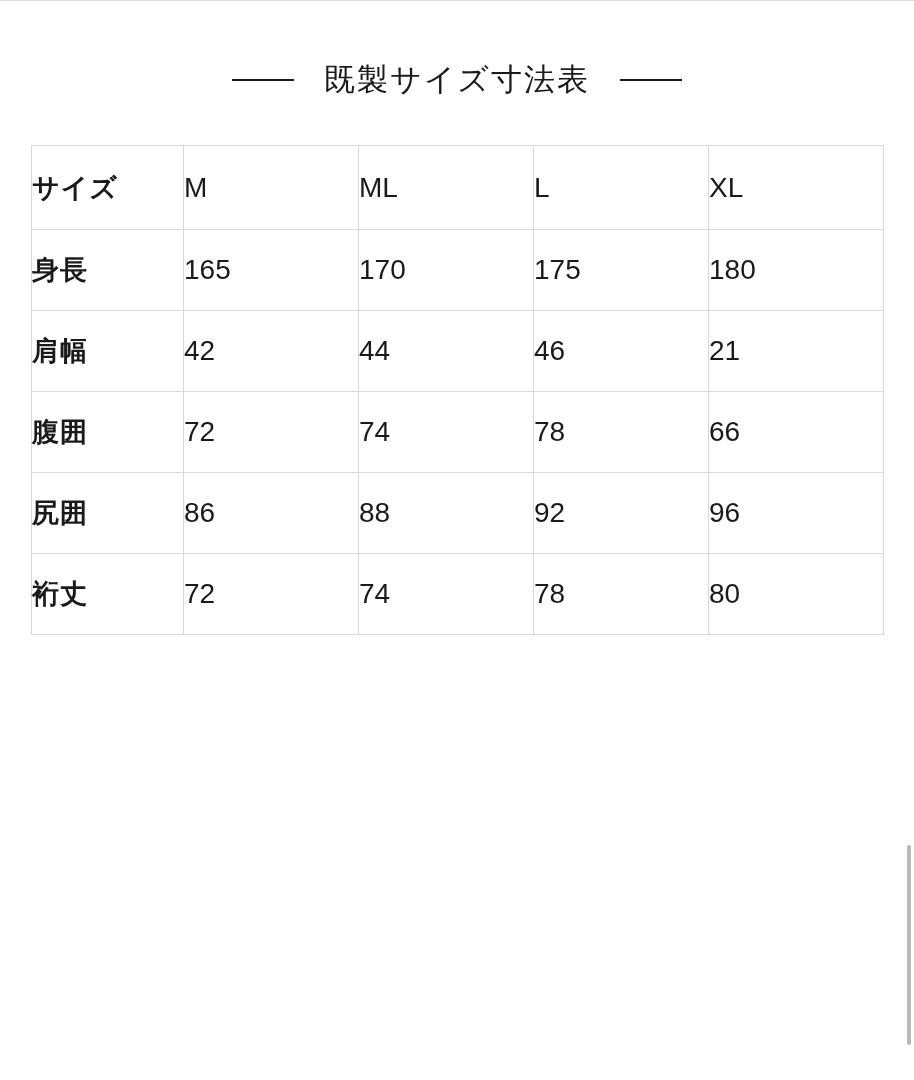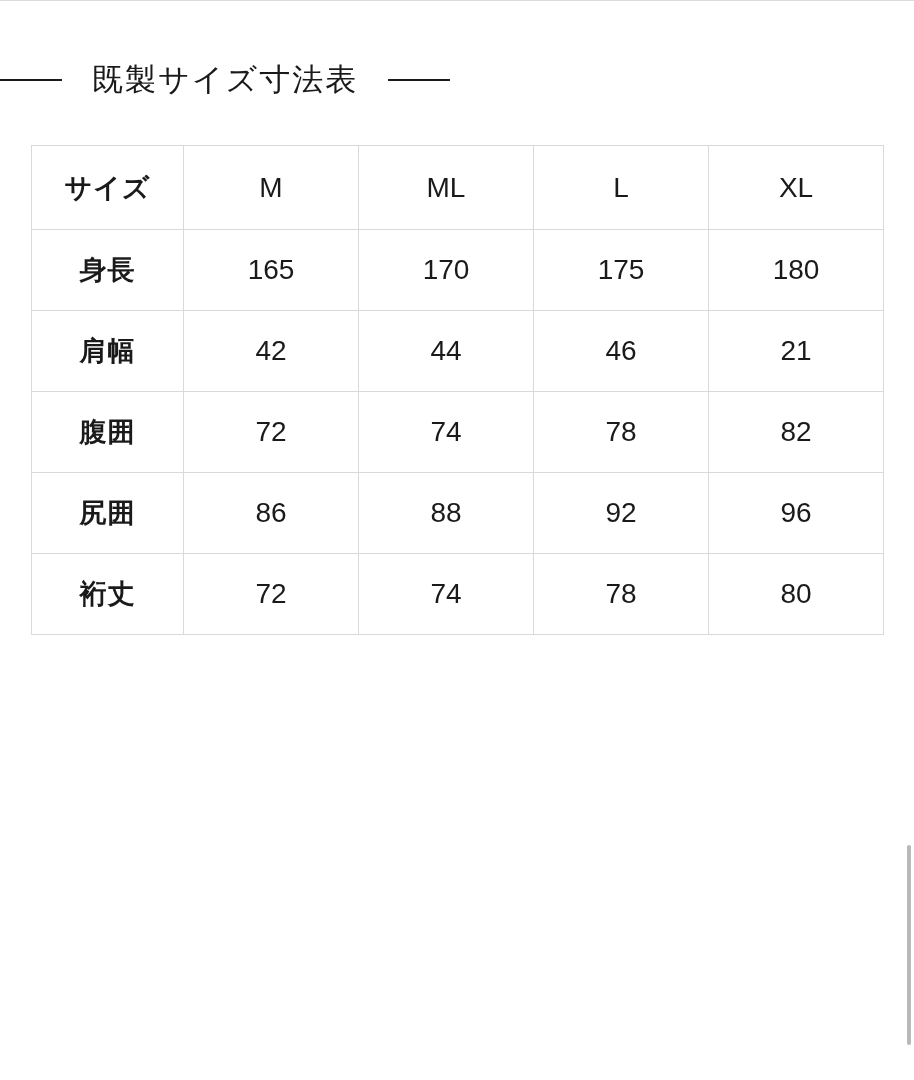--- a/index.html
+++ b/index.html
@@ -25,21 +25,21 @@
   .top-rule {
     width: 100%;
     height: 1px;
     background: #dcdcdc;
     margin: 0;
   }
 
   .title-block {
     display: flex;
     align-items: center;
-    justify-content: flex-start;
+    justify-content: center;
     gap: 30px;
     margin-top: 58px;
     margin-bottom: 44px;
   }
   .title-dash {
     width: 62px;
     height: 2px;
     background: #1a1a1a;
     display: block;
   }
@@ -58,21 +58,20 @@
     border-collapse: collapse;
     width: 852px;
     table-layout: fixed;
   }
   table.size-table col.c-label { width: 152px; }
   table.size-table col.c-val { width: 175px; }
 
   table.size-table td {
     border: 1px solid #d9d9d9;
     height: 80px;
-    text-align: center;
     vertical-align: middle;
     font-size: 28px;
     color: #1a1a1a;
     padding: 0;
   }
   table.size-table td.label {
     font-weight: bold;
     font-size: 27px;
     letter-spacing: 1px;
   }
@@ -138,21 +137,21 @@
           <td>42</td>
           <td>44</td>
           <td>46</td>
           <td>21</td>
         </tr>
         <tr>
           <td class="label">腹囲</td>
           <td>72</td>
           <td>74</td>
           <td>78</td>
-          <td>82</td>
+          <td>66</td>
         </tr>
         <tr>
           <td class="label">尻囲</td>
           <td>86</td>
           <td>88</td>
           <td>92</td>
           <td>96</td>
         </tr>
         <tr>
           <td class="label">裄丈</td>

